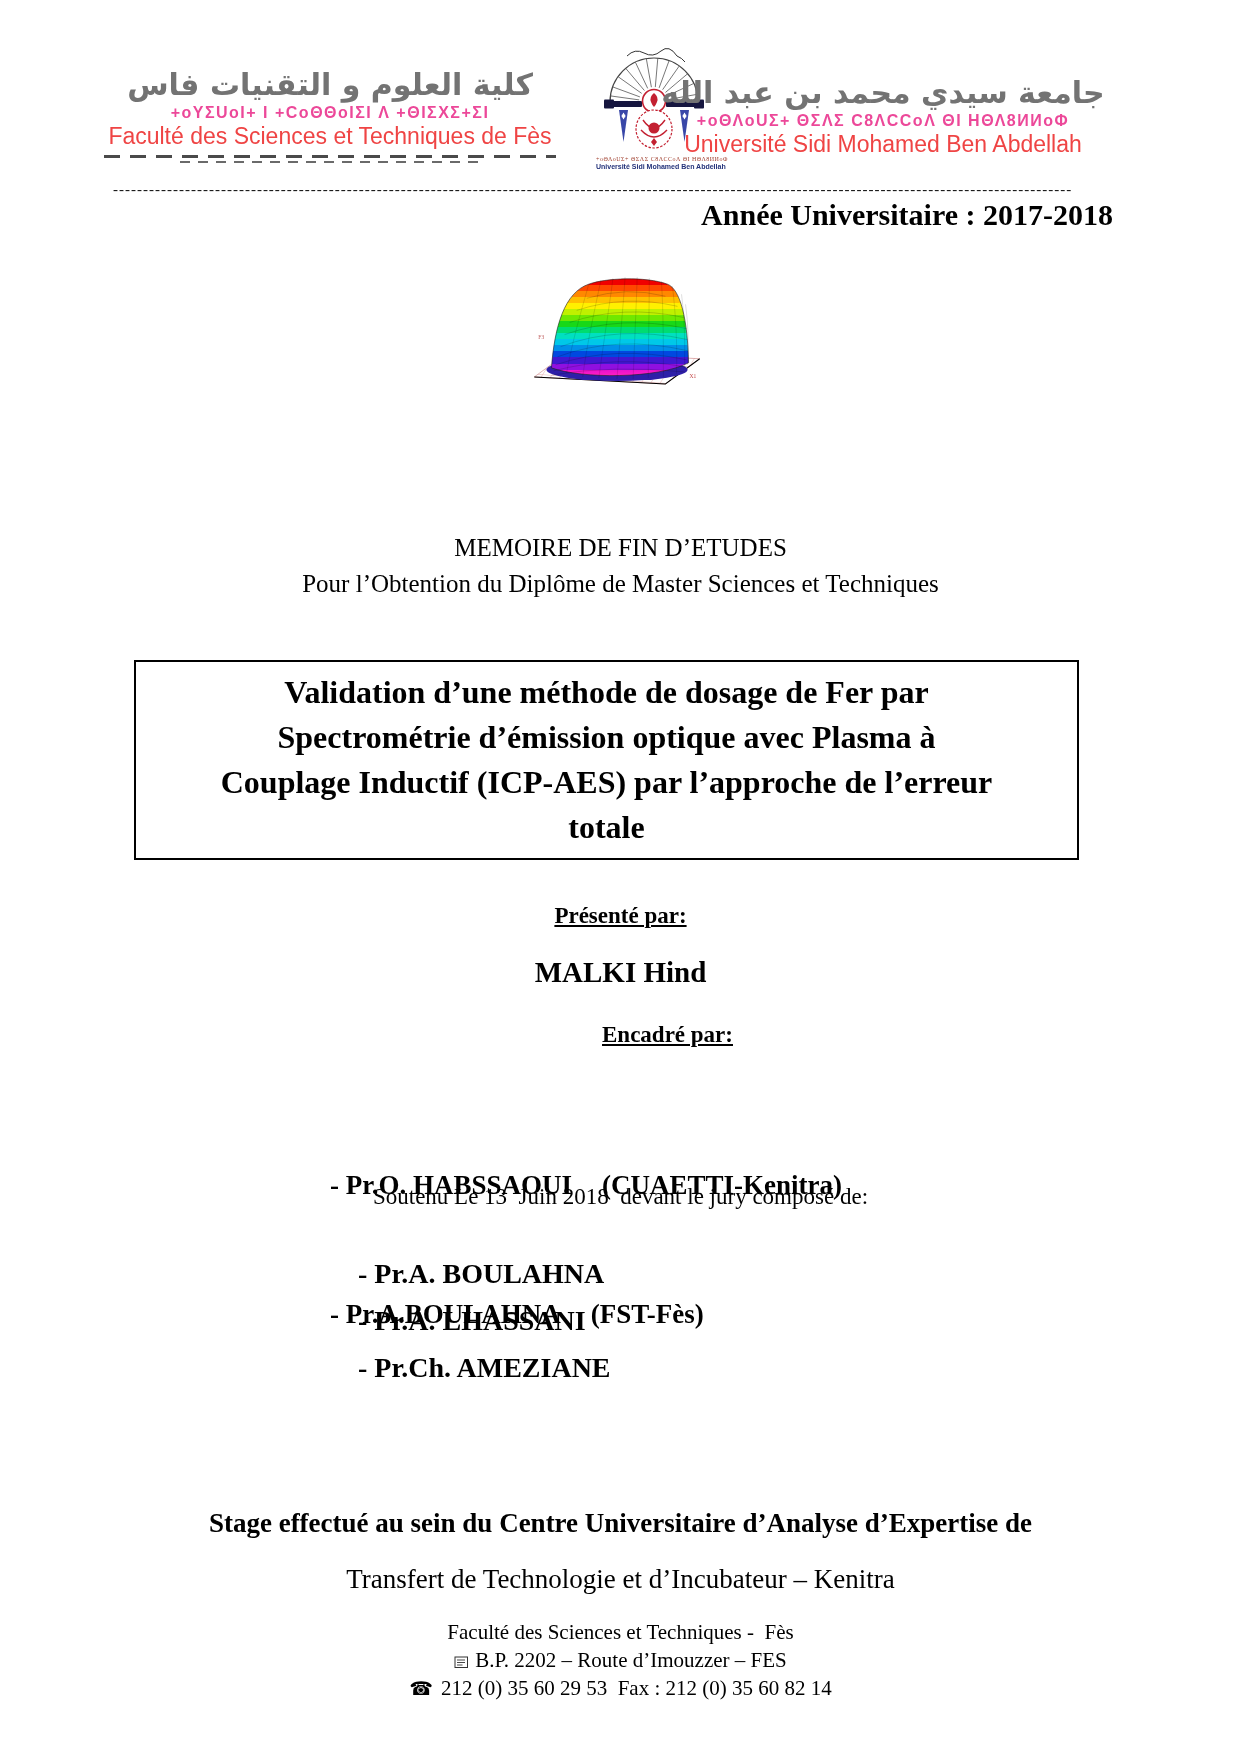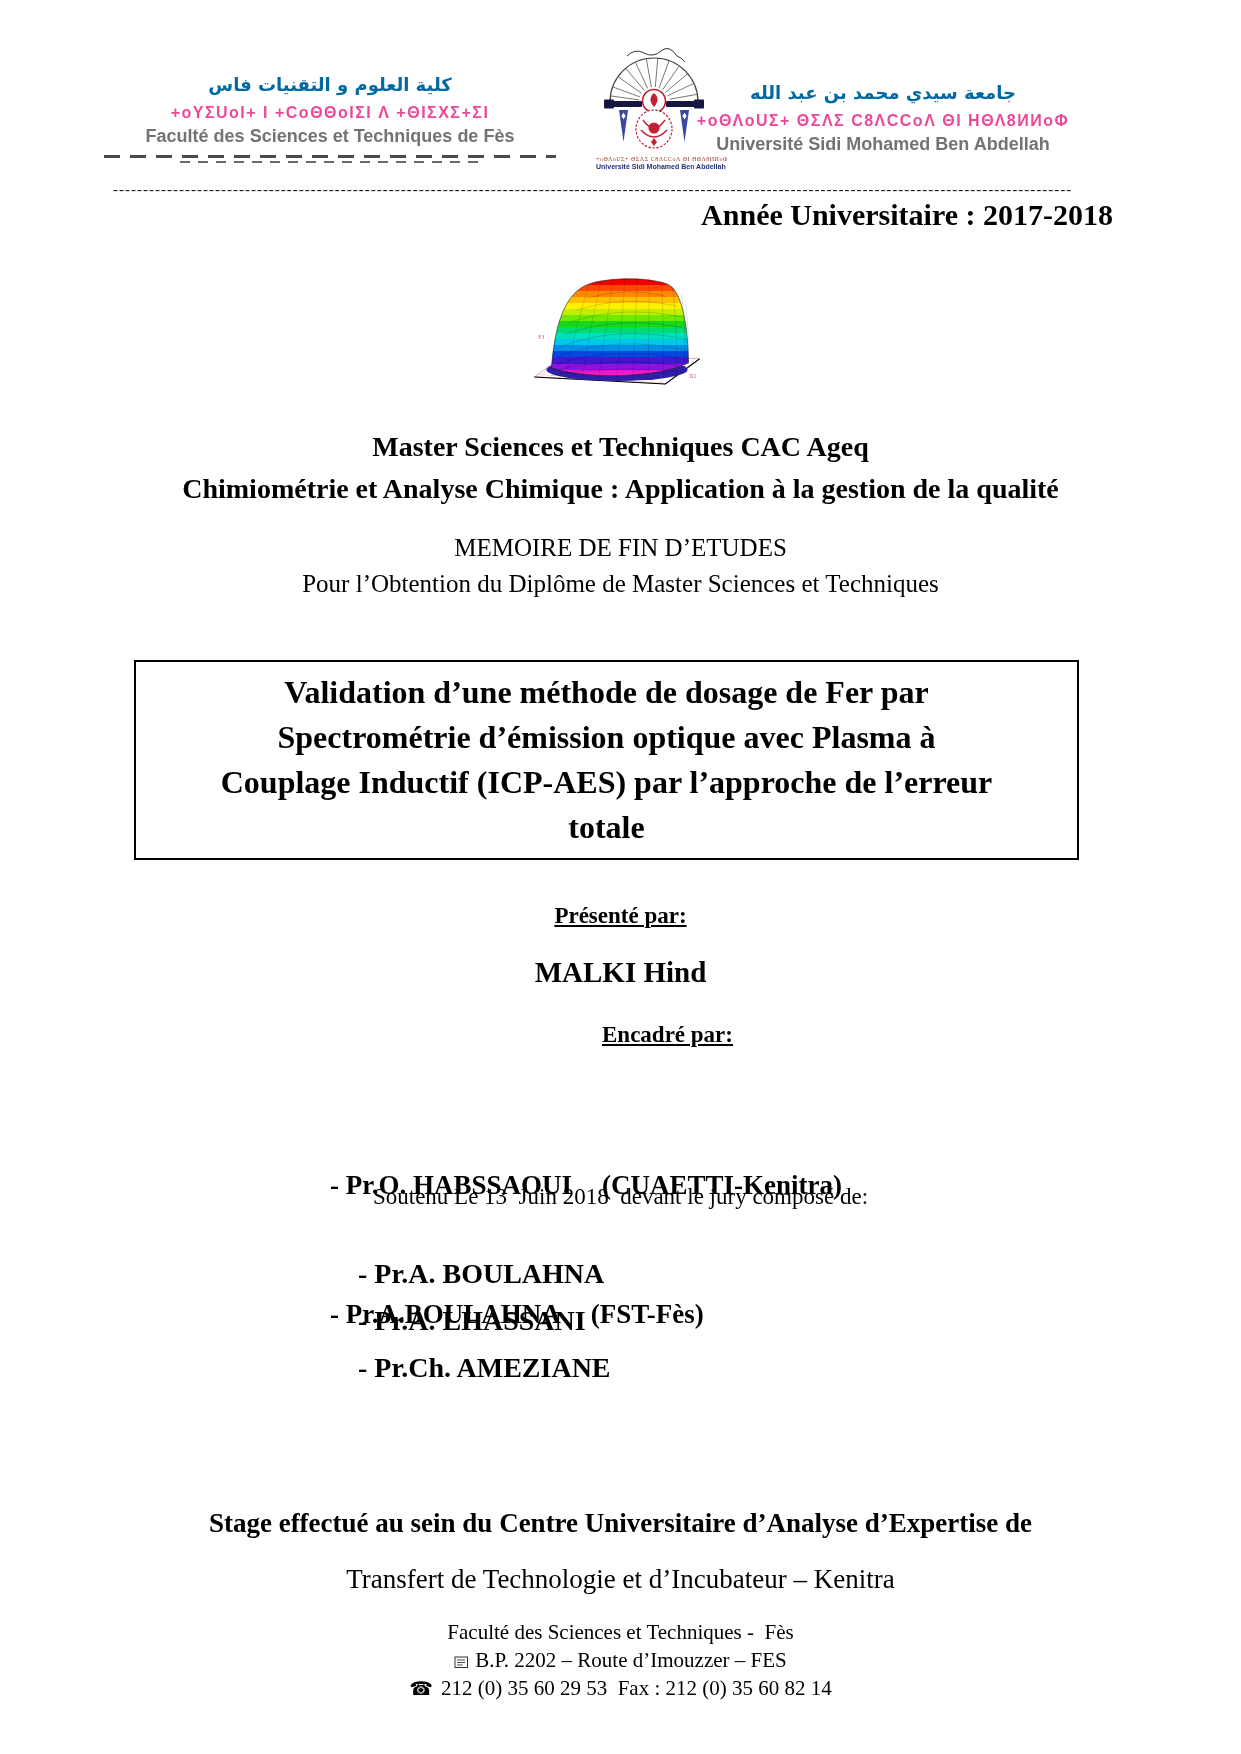--- a/index.html
+++ b/index.html
@@ -8,23 +8,23 @@
     width:1241px;height:1754px;
     margin:0 auto;
     background:#ffffff;
     font-family:"Liberation Serif", serif;
     color:#000;
     overflow:hidden;
   }
   
   .hdr-left{position:absolute;top:68px;left:92px;width:476px;text-align:center;font-family:"Liberation Sans",sans-serif;}
   .hdr-right{position:absolute;top:76px;left:646px;width:474px;text-align:center;font-family:"Liberation Sans",sans-serif;}
-  .arabic-line{font-family:"DejaVu Sans",sans-serif;font-weight:bold;font-size:18px;line-height:34px;color:#0369a1;direction:rtl;}
+  .arabic-line{font-family:"DejaVu Sans",sans-serif;font-weight:bold;font-size:30px;line-height:34px;color:#737373;direction:rtl;}
   .tifinagh-line{font-size:16px;font-weight:bold;letter-spacing:1.5px;line-height:21px;color:#ec4899;}
-  .latin-line{font-size:18px;font-weight:bold;line-height:27px;color:#737373;}
+  .latin-line{font-size:23px;font-weight:normal;line-height:27px;color:#ef4444;}
   .dash-underline{height:3px;margin:5px auto 0 auto;width:452px;
     background:repeating-linear-gradient(90deg,#4a4a4a 0 16px,transparent 16px 26px);}
   .dash-underline.second{width:300px;margin-top:3px;height:2px;
     background:repeating-linear-gradient(90deg,#6a6a6a 0 10px,transparent 10px 18px);}
   .logo-wrap{position:absolute;top:44px;left:596px;width:116px;text-align:center;}
   .logo-caption1{font-size:6px;letter-spacing:.5px;color:#a04030;line-height:7px;white-space:nowrap;}
   .logo-caption2{font-size:7px;color:#23327a;font-family:"Liberation Sans",sans-serif;font-weight:bold;line-height:8px;white-space:nowrap;}
   
   .separator{position:absolute;top:181px;left:113px;width:1014px;height:20px;overflow:hidden;
     font-size:15px;letter-spacing:1px;white-space:nowrap;color:#111;}
@@ -194,24 +194,20 @@
         <path d="M134,17 C136,45 136,82 136,112"></path>
         <path d="M145,22 C148,48 150,78 149,109"></path>
         <path d="M154,30 Q158,60 157,103"></path>
         <path d="M158,40 Q162,70 160,100"></path>
       </g>
       <text x="12" y="74" font-size="5.5" fill="#c06060">F3</text>
       <text x="162" y="113" font-size="5.5" fill="#c04040">X1</text>
     </svg>
   </div>
 
-  <div class="program">
-    <div>Master Sciences et Techniques CAC Ageq</div>
-    <div>Chimiométrie et Analyse Chimique : Application à la gestion de la qualité</div>
-  </div>
   <div class="memoire">
     <div>MEMOIRE DE FIN D’ETUDES</div>
     <div>Pour l’Obtention du Diplôme de Master Sciences et Techniques</div>
   </div>
 
   <div class="title-box">
     <div>Validation d’une méthode de dosage de Fer par</div>
     <div>Spectrométrie d’émission optique avec Plasma à</div>
     <div>Couplage Inductif (ICP-AES) par l’approche de l’erreur</div>
     <div>totale</div>

